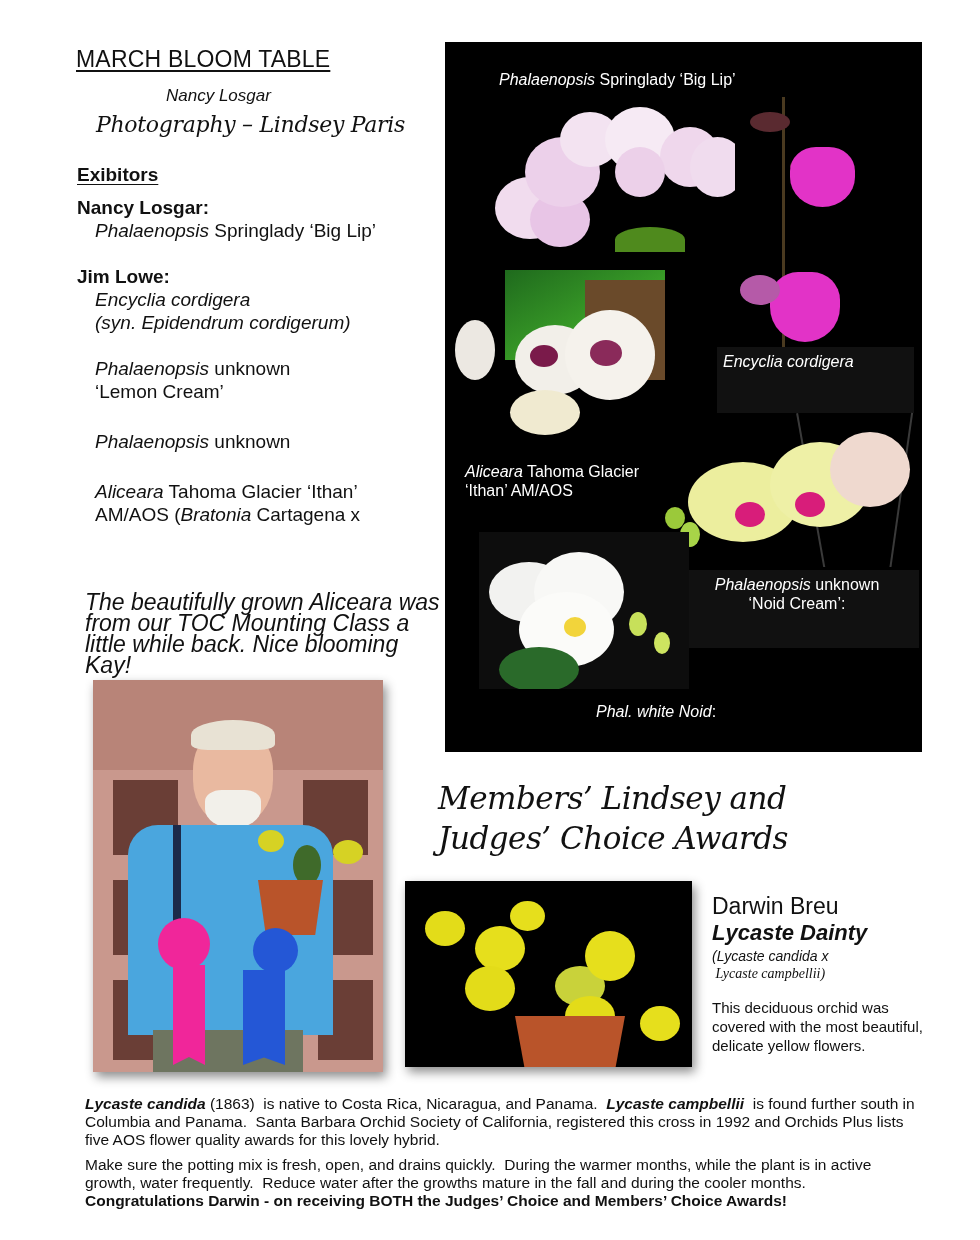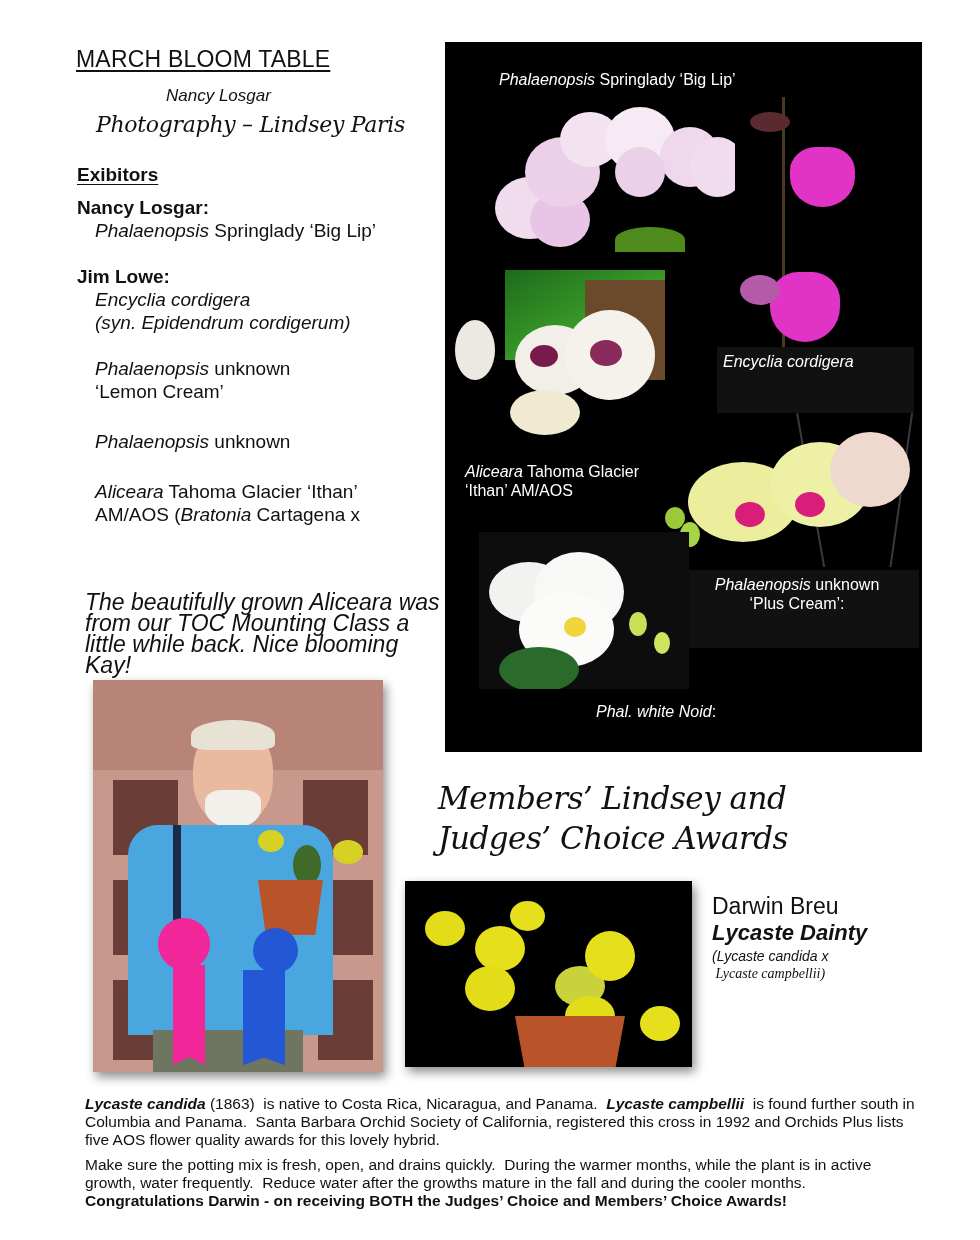--- a/index.html
+++ b/index.html
@@ -147,21 +147,21 @@
     <div class="petal" style="left:170px; top:20px; width:80px; height:75px; background:#efd9cf;"></div>
     <div class="petal" style="left:75px; top:90px; width:30px; height:25px; background:#d81d7a;"></div>
     <div class="petal" style="left:135px; top:80px; width:30px; height:25px; background:#d81d7a;"></div>
     <div class="petal" style="left:5px; top:95px; width:20px; height:22px; background:#9bc93a;"></div>
     <div class="petal" style="left:20px; top:110px; width:20px; height:25px; background:#a8d448;"></div>
   </div>
 
   <div class="cap-box" style="left:230px; top:528px; width:244px; height:78px;"></div>
   <div class="cap" style="left:230px; top:533px; width:244px; text-align:center;">
     <div><i>Phalaenopsis</i><span> unknown</span></div>
-    <div>‘Plus Cream’:</div>
+    <div>‘Noid Cream’:</div>
   </div>
 
   <div class="photo-tile" style="left:34px; top:490px; width:210px; height:157px; background:#0d0d0d;">
     <div class="petal" style="left:10px; top:30px; width:80px; height:60px; background:#f2f2f0;"></div>
     <div class="petal" style="left:55px; top:20px; width:90px; height:80px; background:#f8f8f6;"></div>
     <div class="petal" style="left:40px; top:60px; width:95px; height:75px; background:#fbfbf9;"></div>
     <div class="petal" style="left:85px; top:85px; width:22px; height:20px; background:#f2d43b;"></div>
     <div class="petal" style="left:20px; top:115px; width:80px; height:45px; background:#2a6a2a;"></div>
     <div class="petal" style="left:150px; top:80px; width:18px; height:24px; background:#c7e05a;"></div>
     <div class="petal" style="left:175px; top:100px; width:16px; height:22px; background:#cde460;"></div>
@@ -221,18 +221,19 @@
   <div style="position:absolute; left:110px; top:135px; width:110px; height:60px; background:#b9542a; clip-path:polygon(0 0,100% 0,90% 100%,10% 100%);"></div>
 </div>
 
 <div class="abs winner">
   <div class="wname">Darwin Breu</div>
   <div class="wplant">Lycaste Dainty</div>
   <div class="wparent">
     <div>(Lycaste candida x</div>
     <div style="white-space:pre;font-family:Liberation Serif, serif;"> Lycaste campbellii)</div>
   </div>
+  <div class="wdesc">This deciduous orchid was covered with the most beautiful, delicate yellow flowers.</div>
 </div>
 
 <div class="abs bottom">
   <p><b><i>Lycaste candida</i></b><span style="white-space:pre-wrap;"> (1863)  is native to Costa Rica, Nicaragua, and Panama.  </span><b><i>Lycaste campbellii</i></b><span style="white-space:pre-wrap;">  is found further south in Columbia and Panama.  Santa Barbara Orchid Society of California, registered this cross in 1992 and Orchids Plus lists five AOS flower quality awards for this lovely hybrid.</span></p>
   <p><span style="white-space:pre-wrap;">Make sure the potting mix is fresh, open, and drains quickly.  During the warmer months, while the plant is in active growth, water frequently.  Reduce water after the growths mature in the fall and during the cooler months. </span><b>Congratulations Darwin - on receiving BOTH the Judges’ Choice and Members’ Choice Awards!</b></p>
 </div>
 
 </body></html>

